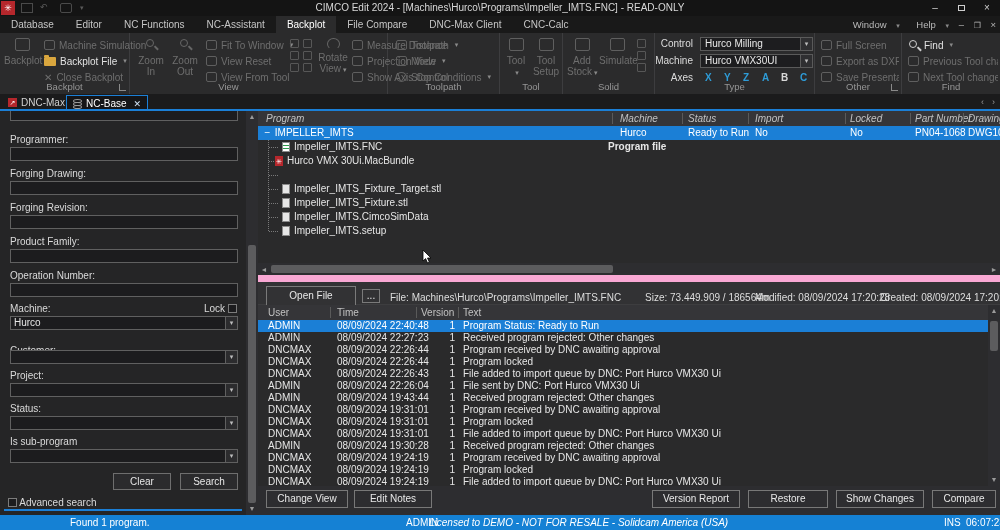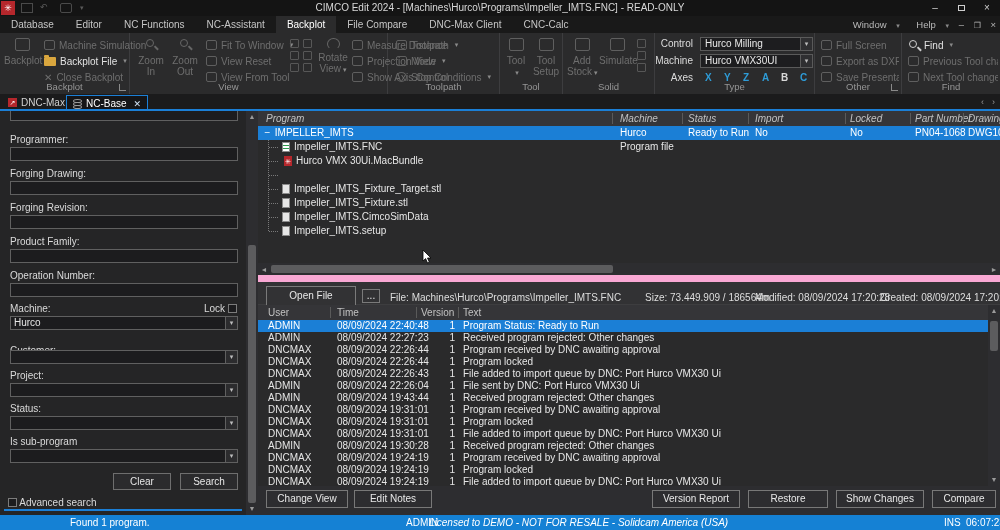--- a/index.html
+++ b/index.html
@@ -436,25 +436,25 @@
         <span class="pcell" style="left:497px;">No</span>
         <span class="pcell" style="left:592px;">No</span>
         <span class="pcell" style="left:657px;">PN04-1068</span>
         <span class="pcell" style="left:710px;">DWG1068</span>
       </div>
       <div class="treeline" style="left:10px;top:14px;height:91px;"></div>
       <div id="tree-files">
           <div class="prow" style="top: 14px;">
             <i class="stub" style="left: 11px; top: 7px;"></i>
             <span class="pcell" style="left: 24px;"><span class="fico fnc"></span><span>Impeller_IMTS.FNC</span></span>
-            <span class="pcell" style="left: 362px;">Program file</span>
+            <span class="pcell" style="left: 350px; font-weight: bold;">Program file</span>
           </div>
           <div class="prow" style="top: 28px;">
             <i class="stub" style="left: 11px; top: 7px;"></i>
-            <span class="pcell" style="left: 26px; text-align: right;"><span class="fico mac"></span><span>Hurco VMX 30Ui.MacBundle</span></span>
+            <span class="pcell" style="left: 17px; text-align: right;"><span class="fico mac"></span><span>Hurco VMX 30Ui.MacBundle</span></span>
           </div>
           <div class="prow" style="top: 42px;">
             <i class="stub" style="left: 11px; top: 7px;"></i>
           </div>
           <div class="prow" style="top: 56px;">
             <i class="stub" style="left: 11px; top: 7px;"></i>
             <span class="pcell" style="left: 24px;"><span class="fico"></span><span>Impeller_IMTS_Fixture_Target.stl</span></span>
           </div>
           <div class="prow" style="top: 70px;">
             <i class="stub" style="left: 11px; top: 7px;"></i>

